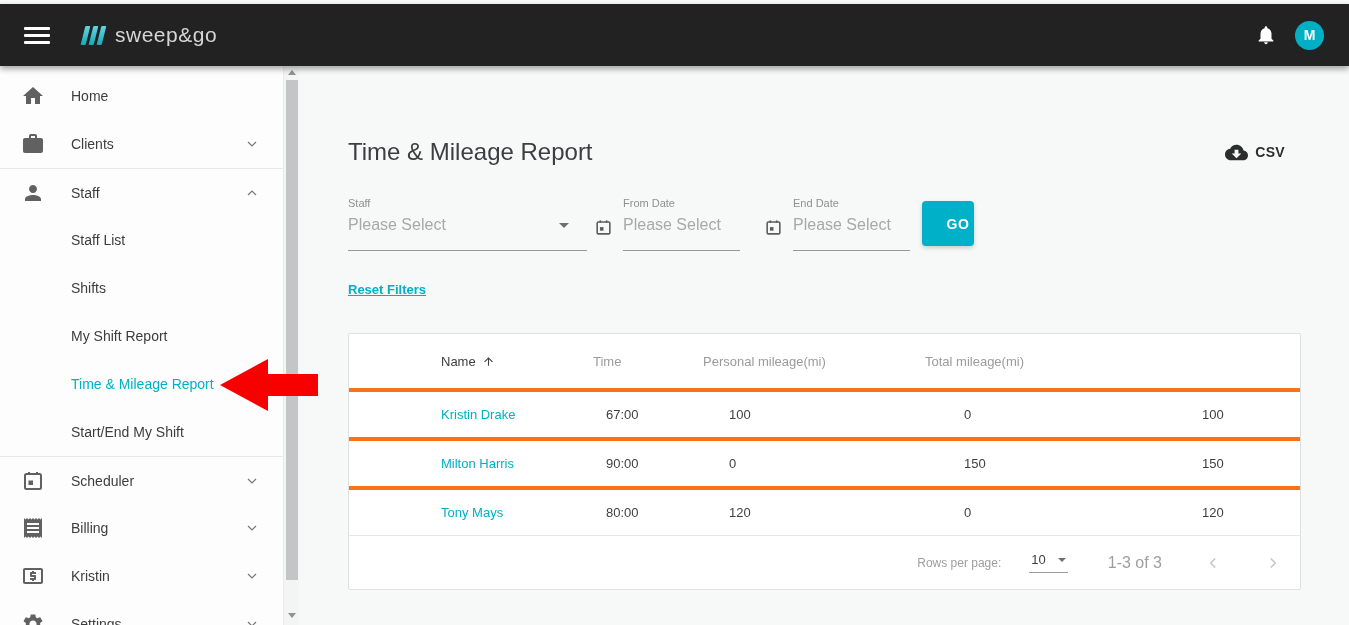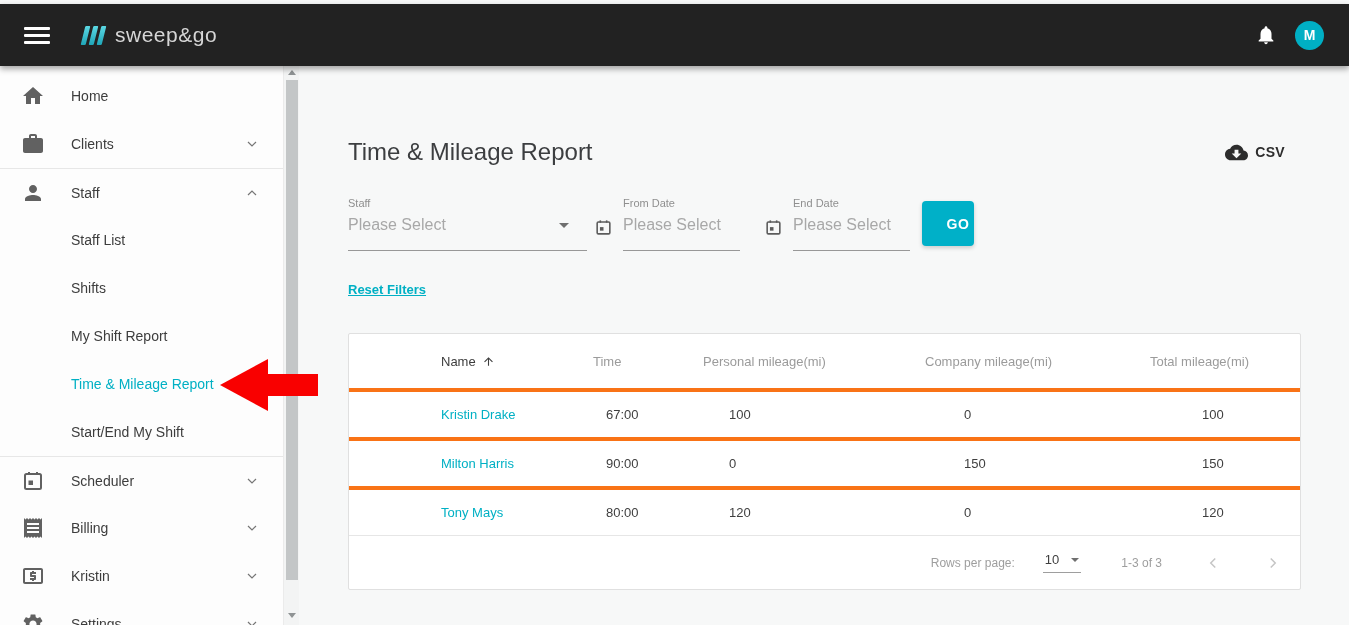--- a/index.html
+++ b/index.html
@@ -88,21 +88,21 @@
   .cell-1 { padding-left:92px; }
   .trow { height:49px; border-top:4px solid #f97316;gap:13px; }
   .trow .td { font-size:13px; color:#3f3f3f; }
   .trow .td.name { color:#00b0c4; cursor:pointer; }
 
   .tfoot { height:54px; border-top:1px solid #e6e6e6; display:flex; align-items:center; justify-content:flex-end; padding-right:18px; }
   .rpp-label { font-size:12px; color:#9e9e9e; }
   .rpp-select { display:flex; align-items:center; margin-left:28px; border-bottom:1px solid #9e9e9e; padding:0 2px 5px 2px; cursor:pointer; }
   .rpp-value { font-size:13px; color:#3f3f3f; margin-right:12px; }
   .rpp-caret { width:0; height:0; border-left:4px solid transparent; border-right:4px solid transparent; border-top:4px solid #6f6f6f; }
-  .range-label { font-size:12px; color:#9e9e9e; margin-left:40px; }
+  .range-label { font-size:16px; color:#9e9e9e; margin-left:40px; }
   .pg-btn { width:18px; height:18px; margin-left:42px; cursor:default; }
   .pg-btn svg { width:18px; height:18px; display:block; }
 </style>
 </head>
 <body>
 
 <header class="topbar">
   <div class="hamburger">
       <span></span>
       <span></span>
@@ -300,21 +300,20 @@
   <section class="card">
     <div class="tr thead">
       <div class="th cell-1 sorted">
         <span>Name</span>
         <svg viewBox="0 0 24 24" fill="#3d3d3d">
             <path d="M4 12l1.41 1.41L11 7.83V20h2V7.83l5.58 5.59L20 12l-8-8-8 8z"></path>
           </svg>
       </div>
       <div class="th">Time</div>
       <div class="th">Personal mileage(mi)</div>
-      <div class="th">Company mileage(mi)</div>
       <div class="th">Total mileage(mi)</div>
     </div>
 
     <div class="tr trow">
       <div class="td cell-1 name">Kristin Drake</div>
       <div class="td">67:00</div>
       <div class="td">100</div>
       <div class="td">0</div>
       <div class="td">100</div>
     </div>

